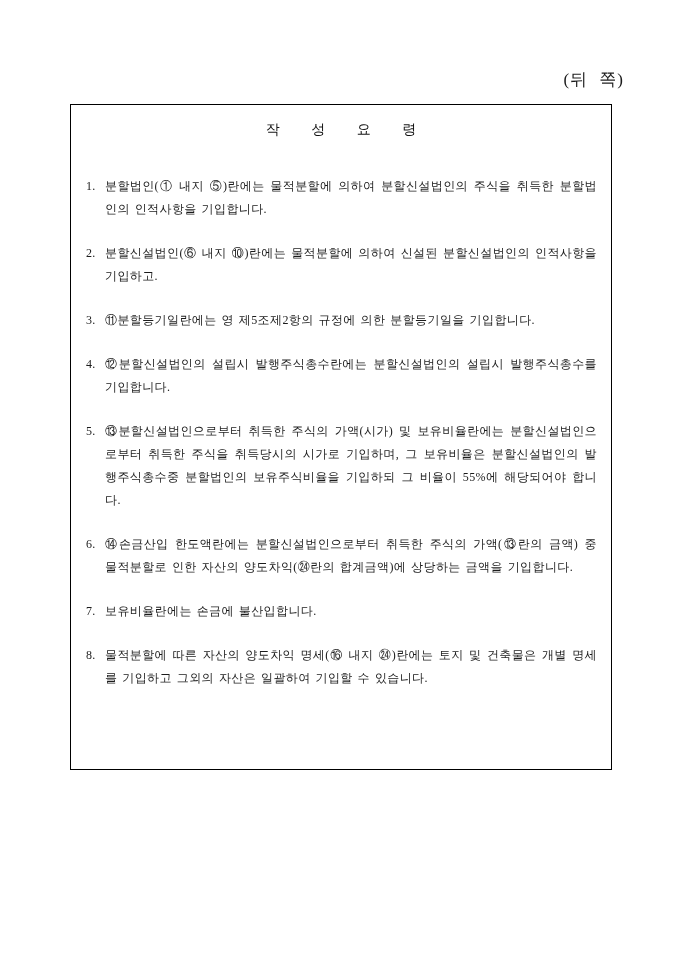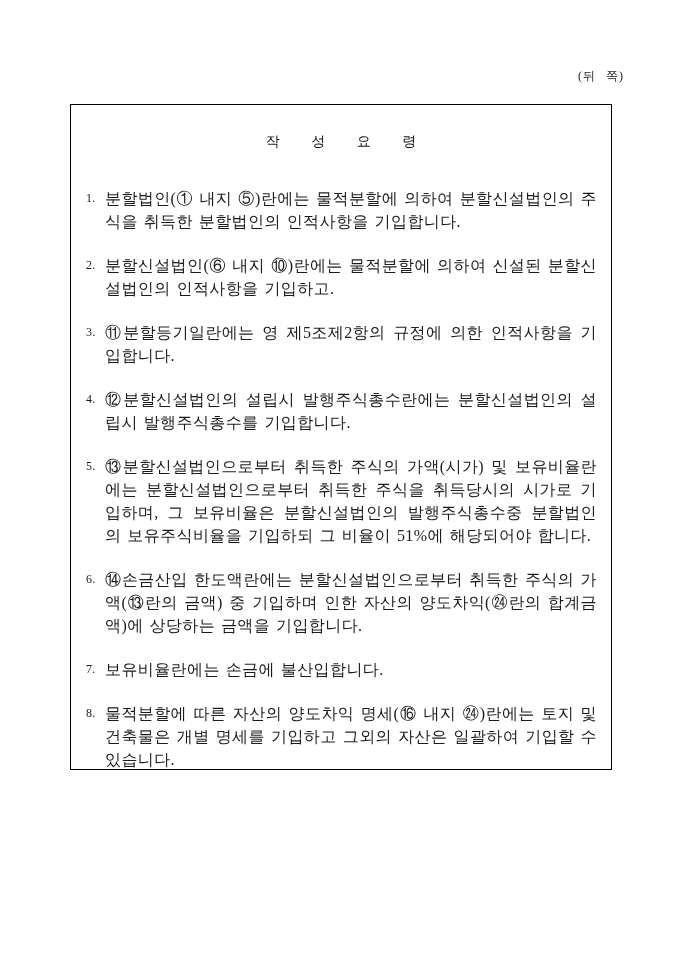--- a/index.html
+++ b/index.html
@@ -10,33 +10,33 @@
     height: 962px;
     background: #ffffff;
     font-family: "Liberation Serif", "DejaVu Serif", serif;
     color: #1b1b1b;
     overflow: hidden;
   }
   .side-label {
     position: absolute;
     top: 68px;
     right: 56px;
-    font-size: 12px;
+    font-size: 17px;
     letter-spacing: 1px;
     word-spacing: 6px;
     color: #1b1b1b;
   }
   .frame {
     position: absolute;
     left: 70px;
     top: 104px;
     width: 542px;
     height: 666px;
     border: 1px solid #000000;
-    padding: 20px 14px 0 15px;
+    padding: 8px 14px 0 15px;
     background: #ffffff;
   }
   .title {
     text-align: center;
     font-size: 14px;
     font-weight: 400;
     word-spacing: 26px;
     letter-spacing: 1px;
     margin: 8px 0 36px 0;
     color: #111111;
@@ -48,21 +48,21 @@
   }
   .item-num {
     flex: none;
     width: 19px;
     font-size: 12px;
     line-height: 23px;
     letter-spacing: 0.3px;
   }
   .item-text {
     flex: 1;
-    font-size: 16px;
+    font-size: 12px;
     line-height: 23px;
     text-align: justify;
     letter-spacing: 0.4px;
     word-spacing: 1.5px;
     color: #1b1b1b;
   }
 </style>
 </head>
 <body>
 
@@ -81,36 +81,36 @@
         <span class="item-text">분할법인(① 내지 ⑤)란에는 물적분할에 의하여 분할신설법인의 주식을 취득한 분할법인의 인적사항을 기입합니다.</span>
       </div>
 
       <div class="item">
         <span class="item-num">2.</span>
         <span class="item-text">분할신설법인(⑥ 내지 ⑩)란에는 물적분할에 의하여 신설된 분할신설법인의 인적사항을 기입하고.</span>
       </div>
 
       <div class="item">
         <span class="item-num">3.</span>
-        <span class="item-text">⑪분할등기일란에는 영 제5조제2항의 규정에 의한 인적사항을 기입합니다.</span>
+        <span class="item-text">⑪분할등기일란에는 영 제5조제2항의 규정에 의한 분할등기일을 기입합니다.</span>
       </div>
 
       <div class="item">
         <span class="item-num">4.</span>
         <span class="item-text">⑫분할신설법인의 설립시 발행주식총수란에는 분할신설법인의 설립시 발행주식총수를 기입합니다.</span>
       </div>
 
       <div class="item">
         <span class="item-num">5.</span>
-        <span class="item-text">⑬분할신설법인으로부터 취득한 주식의 가액(시가) 및 보유비율란에는 분할신설법인으로부터 취득한 주식을 취득당시의 시가로 기입하며, 그 보유비율은 분할신설법인의 발행주식총수중 분할법인의 보유주식비율을 기입하되 그 비율이 51%에 해당되어야 합니다.</span>
+        <span class="item-text">⑬분할신설법인으로부터 취득한 주식의 가액(시가) 및 보유비율란에는 분할신설법인으로부터 취득한 주식을 취득당시의 시가로 기입하며, 그 보유비율은 분할신설법인의 발행주식총수중 분할법인의 보유주식비율을 기입하되 그 비율이 55%에 해당되어야 합니다.</span>
       </div>
 
       <div class="item">
         <span class="item-num">6.</span>
-        <span class="item-text">⑭손금산입 한도액란에는 분할신설법인으로부터 취득한 주식의 가액(⑬란의 금액) 중 기입하며 인한 자산의 양도차익(㉔란의 합계금액)에 상당하는 금액을 기입합니다.</span>
+        <span class="item-text">⑭손금산입 한도액란에는 분할신설법인으로부터 취득한 주식의 가액(⑬란의 금액) 중 물적분할로 인한 자산의 양도차익(㉔란의 합계금액)에 상당하는 금액을 기입합니다.</span>
       </div>
 
       <div class="item">
         <span class="item-num">7.</span>
         <span class="item-text">보유비율란에는 손금에 불산입합니다.</span>
       </div>
 
       <div class="item">
         <span class="item-num">8.</span>
         <span class="item-text">물적분할에 따른 자산의 양도차익 명세(⑯ 내지 ㉔)란에는 토지 및 건축물은 개별 명세를 기입하고 그외의 자산은 일괄하여 기입할 수 있습니다.</span>

